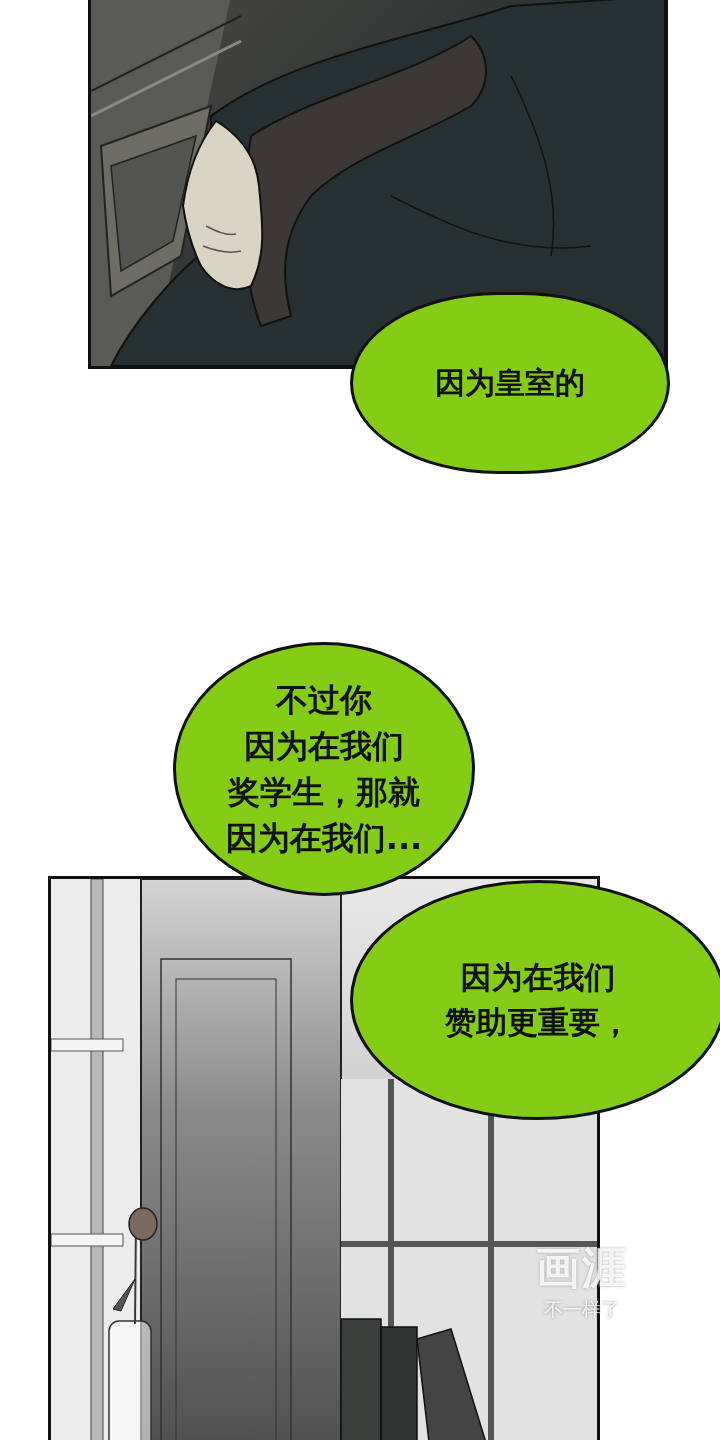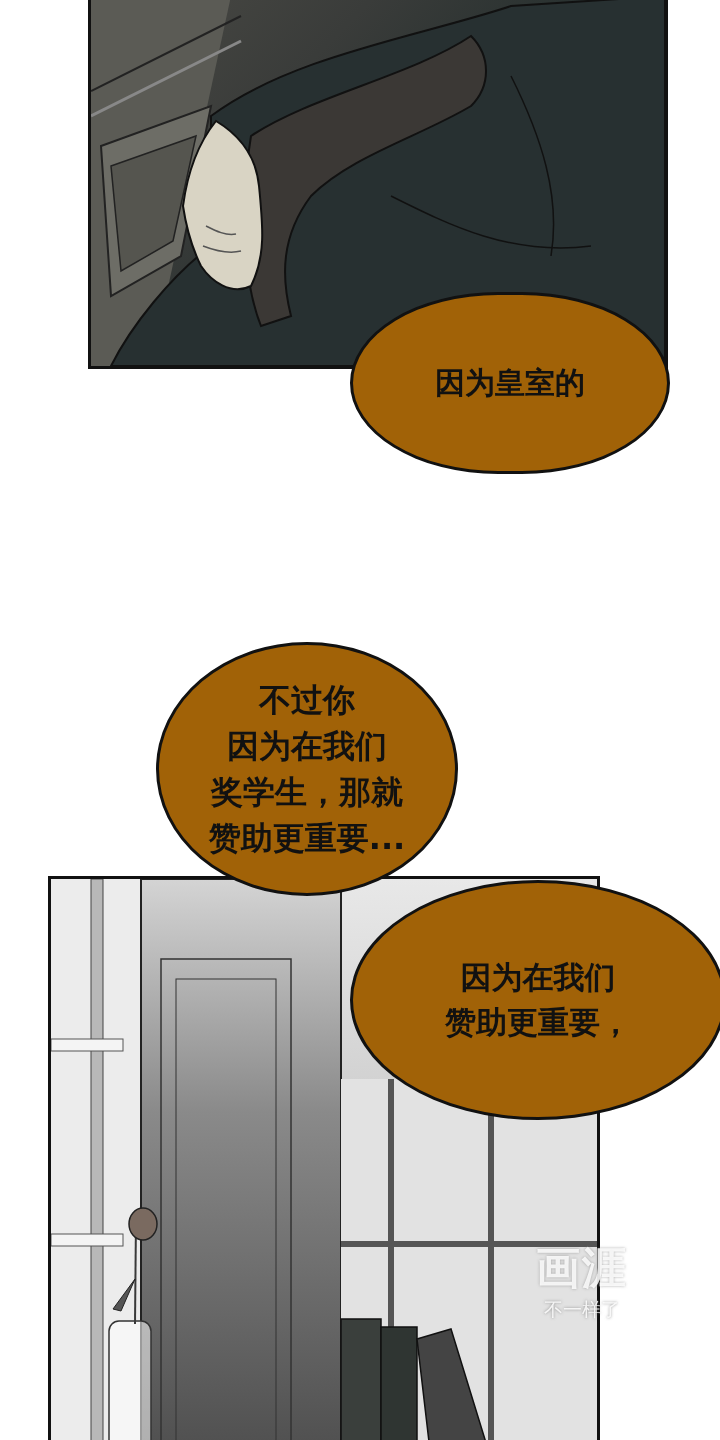--- a/index.html
+++ b/index.html
@@ -12,27 +12,27 @@
     left: 88px; top: -4px; width: 574px; height: 370px;
     border: 3px solid #111; border-top: none;
     background: linear-gradient(135deg, #4a4a45 0%, #3a3c3a 30%, #27302f 55%, #1f2728 100%);
   }
   #panel2 {
     left: 48px; top: 876px; width: 546px; height: 580px;
     border: 3px solid #111; border-bottom: none;
     background: linear-gradient(180deg, #e8e8e8 0%, #cfcfcf 40%, #bdbdbd 100%);
   }
   .bubble {
-    position: absolute; background: #a16207; border: 3px solid #111;
+    position: absolute; background: #84cc16; border: 3px solid #111;
     display: flex; flex-direction: column; align-items: center; justify-content: center;
     color: #111; font-weight: bold; text-align: center;
   }
   .bubble .line { display: block; white-space: nowrap; }
   #bubble1 { left: 350px; top: 292px; width: 314px; height: 176px; border-radius: 50% / 54%; font-size: 30px; line-height: 42px; }
-  #bubble2 { left: 156px; top: 642px; width: 296px; height: 248px; border-radius: 50% / 50%; font-size: 32px; line-height: 46px; }
+  #bubble2 { left: 173px; top: 642px; width: 296px; height: 248px; border-radius: 50% / 50%; font-size: 32px; line-height: 46px; }
   #bubble3 { left: 350px; top: 880px; width: 370px; height: 234px; border-radius: 50% / 50%; font-size: 31px; line-height: 45px; }
   .watermark {
     position: absolute; left: 522px; top: 1240px; width: 120px; height: 100px;
     color: rgba(255,255,255,0.85); text-align: center;
   }
   .watermark .logo { font-size: 44px; font-weight: bold; line-height: 56px; letter-spacing: 2px; text-shadow: 0 0 3px rgba(120,120,120,0.6); }
   .watermark .sub { font-size: 19px; line-height: 26px; text-shadow: 0 0 3px rgba(100,100,100,0.7); }
 </style>
 </head>
 <body>
@@ -95,21 +95,21 @@
     <line x1="85" y1="340" x2="84" y2="445" stroke="#3a3a3a" stroke-width="2"></line>
     <ellipse cx="92" cy="345" rx="14" ry="16" fill="#7a6a60" stroke="#222" stroke-width="1.5"></ellipse>
     <polygon points="84,400 62,430 70,432" fill="#555" stroke="#222" stroke-width="1"></polygon>
   </svg>
 </div>
 
 <div class="bubble" id="bubble2">
   <span class="line">不过你</span>
   <span class="line">因为在我们</span>
   <span class="line">奖学生，那就</span>
-  <span class="line">赞助更重要...</span>
+  <span class="line">因为在我们...</span>
 </div>
 
 <div class="bubble" id="bubble3">
   <span class="line">因为在我们</span>
   <span class="line">赞助更重要，</span>
 </div>
 
 <div class="watermark">
   <div class="logo">画涯</div>
   <div class="sub">不一样了</div>

